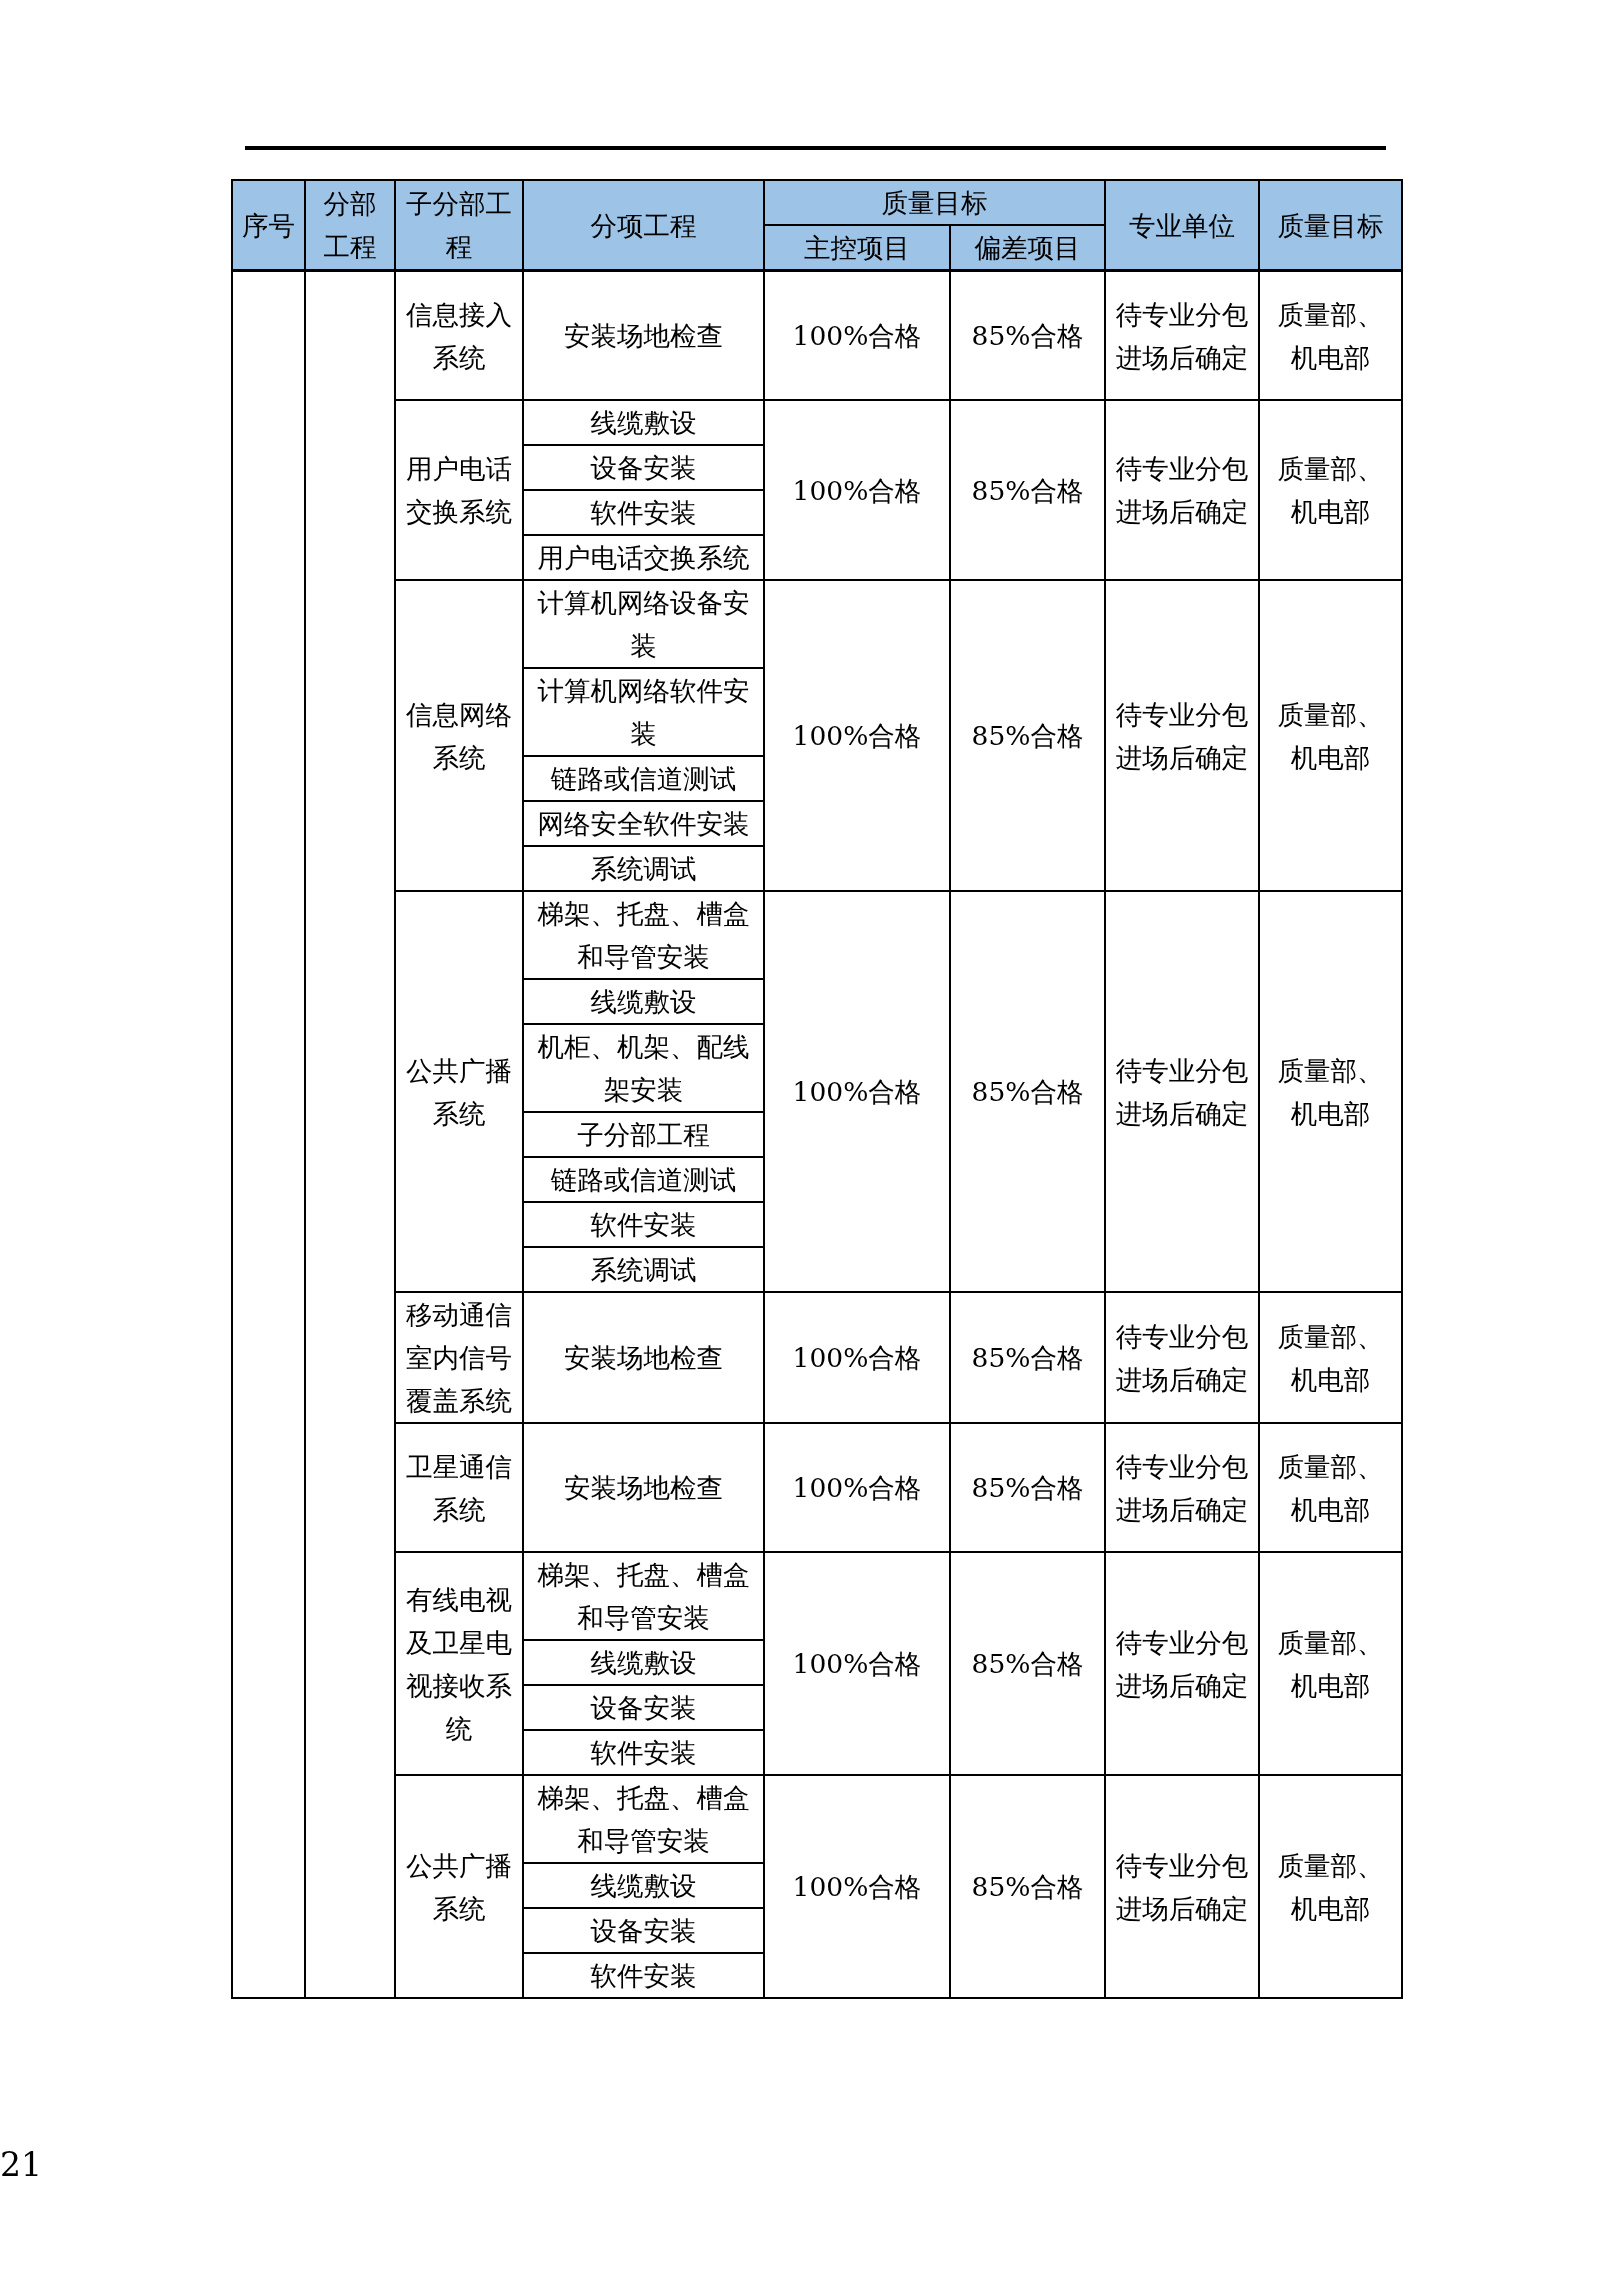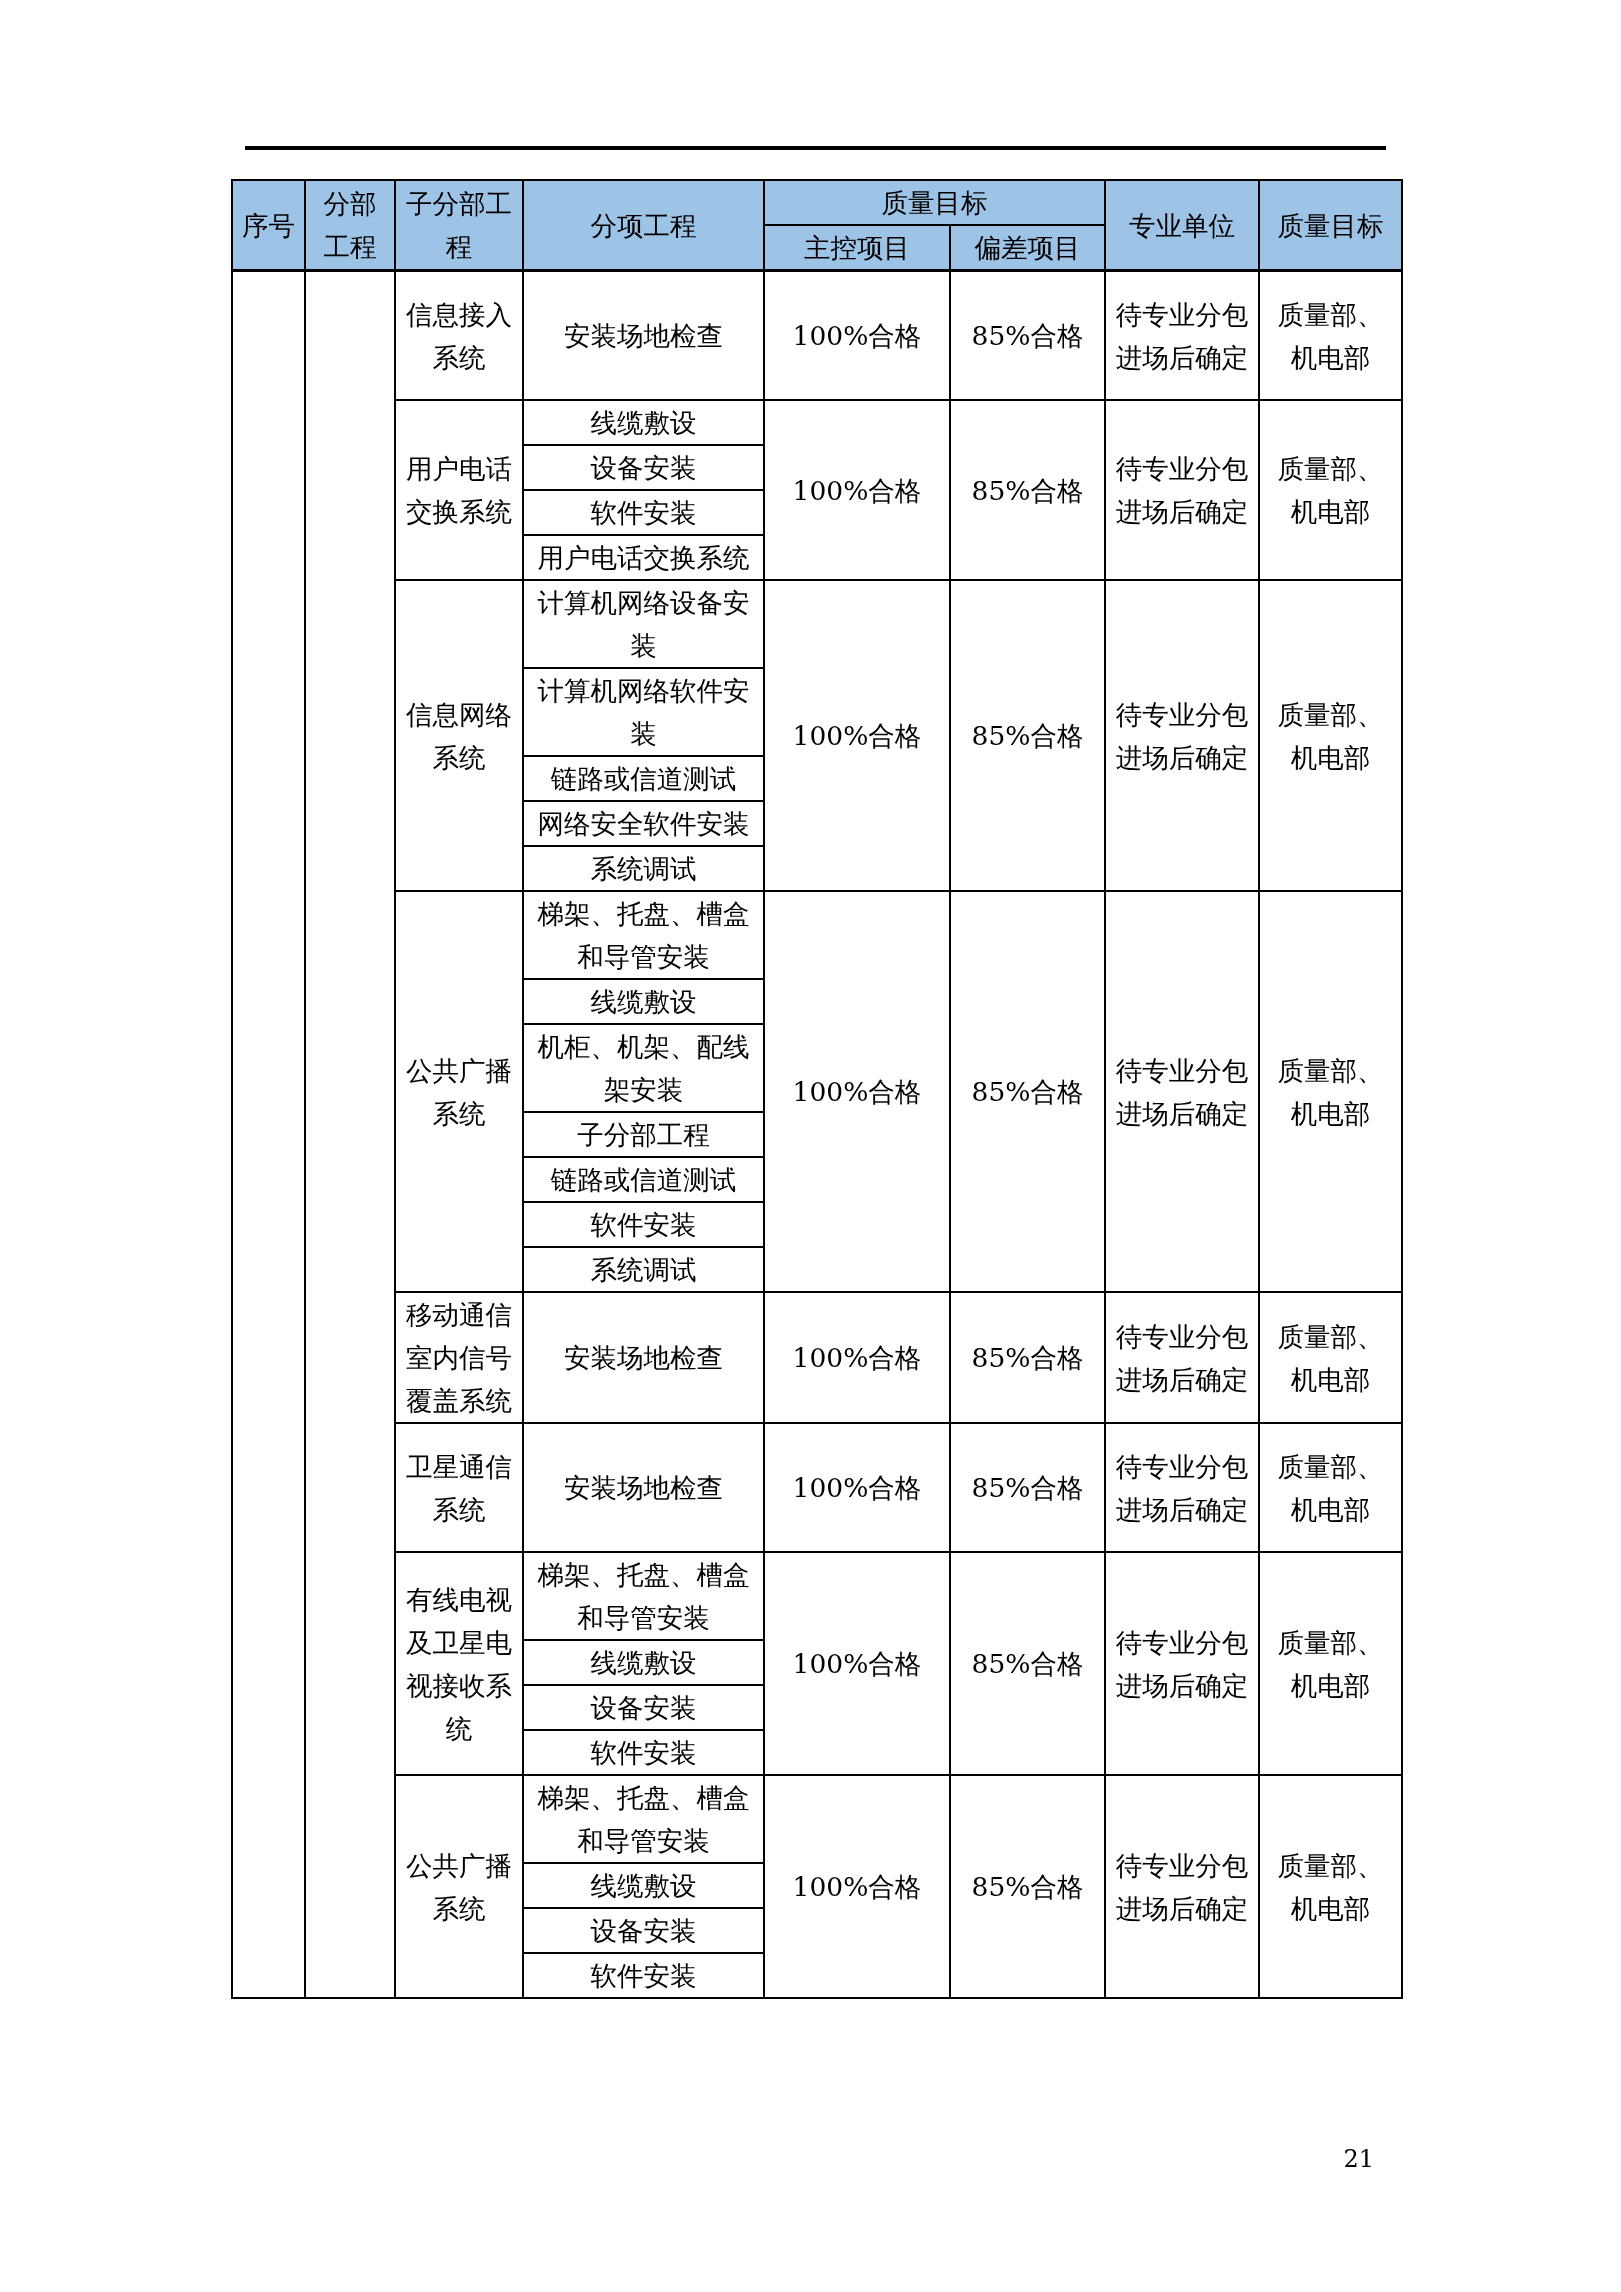--- a/index.html
+++ b/index.html
@@ -2,21 +2,21 @@
 <html><head>
 <meta charset="utf-8">
 <style>
   html,body{margin:0;padding:0;background:#fff;}
   body{width:1621px;height:2293px;position:relative;font-family:"DejaVu Serif","Liberation Serif",serif;color:#000;}
   .topline{position:absolute;left:245px;top:146px;width:1141px;height:3.9px;background:#000;}
   table.q{position:absolute;left:231px;top:179px;width:1170px;border-collapse:collapse;table-layout:fixed;border:2.9px double #000;}
   table.q td,table.q th{border:2px solid #000;text-align:center;vertical-align:middle;font-size:26.5px;line-height:43px;font-weight:normal;padding:0 5.9px;}
   table.q thead th{background:#9dc3e6;}
   table.q thead{border-bottom:3.9px solid #000;margin-left:38px;}
-  .pageno{position:absolute;left:0;width:1374px;top:2145px;text-align:right;font-size:24px;}
+  .pageno{position:absolute;left:0;width:1374px;top:2145px;text-align:left;font-size:33px;}
 </style>
 </head>
 <body>
 
 <div class="topline"></div>
 
 <table class="q">
   <colgroup>
     <col style="width:73px">
       <col style="width:90px">

